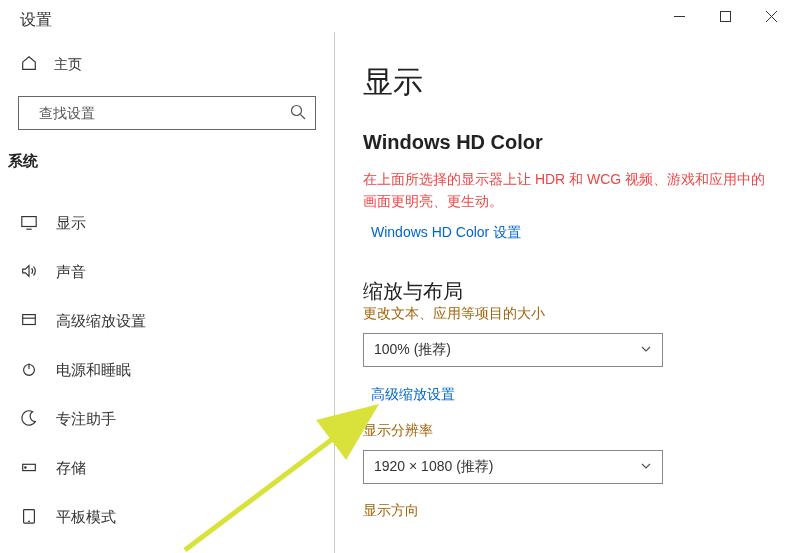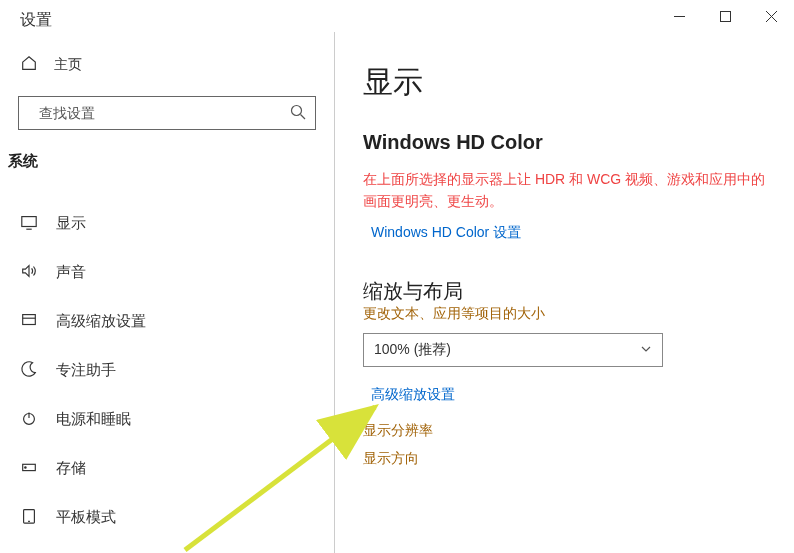--- a/index.html
+++ b/index.html
@@ -228,31 +228,31 @@
       <div class="nav-item">
         <span><svg viewBox="0 0 20 20" fill="none" stroke="#333" stroke-width="1.3">
               <rect x="3" y="4" width="14" height="11"></rect>
               <line x1="3" y1="8" x2="17" y2="8"></line>
             </svg></span>
         <span class="nav-label">高级缩放设置</span>
       </div>
 
       <div class="nav-item">
         <span><svg viewBox="0 0 20 20" fill="none" stroke="#333" stroke-width="1.3">
-              <path d="M14 3 A8 8 0 1 0 17 14 A6 6 0 0 1 14 3 Z"></path>
-            </svg></span>
-        <span class="nav-label">专注助手</span>
-      </div>
-
-      <div class="nav-item">
-        <span><svg viewBox="0 0 20 20" fill="none" stroke="#333" stroke-width="1.3">
               <circle cx="10" cy="11" r="6"></circle>
               <line x1="10" y1="4" x2="10" y2="10"></line>
             </svg></span>
         <span class="nav-label">电源和睡眠</span>
+      </div>
+
+      <div class="nav-item">
+        <span><svg viewBox="0 0 20 20" fill="none" stroke="#333" stroke-width="1.3">
+              <path d="M14 3 A8 8 0 1 0 17 14 A6 6 0 0 1 14 3 Z"></path>
+            </svg></span>
+        <span class="nav-label">专注助手</span>
       </div>
 
       <div class="nav-item">
         <span><svg viewBox="0 0 20 20" fill="none" stroke="#333" stroke-width="1.3">
               <rect x="3" y="7" width="14" height="7"></rect>
               <circle cx="6" cy="10.5" r="0.8" fill="#333"></circle>
             </svg></span>
         <span class="nav-label">存储</span>
       </div>
 
@@ -278,20 +278,26 @@
       <div class="dropdown">
         <span>100% (推荐)</span>
         <span class="dropdown-chevron"><svg viewBox="0 0 12 12" fill="none" stroke="#555" stroke-width="1.2">
               <path d="M2 4 L6 8 L10 4"></path>
             </svg></span>
       </div>
 
       <a class="link" style="margin-bottom:18px">高级缩放设置</a>
 
       <div class="field-label">显示分辨率</div>
+      <div class="dropdown">
+        <span>1920 × 1080 (推荐)</span>
+        <span class="dropdown-chevron"><svg viewBox="0 0 12 12" fill="none" stroke="#555" stroke-width="1.2">
+              <path d="M2 4 L6 8 L10 4"></path>
+            </svg></span>
+      </div>
 
       <div class="field-label">显示方向</div>
     </div>
   </div>
 </div>
 
 <svg class="arrow-annotation" width="220" height="160">
   <defs>
     <marker id="arrhead" markerWidth="12" markerHeight="10" refX="11" refY="5" orient="auto">
       <polygon points="0 0, 12 5, 0 10" fill="#d8e23a"></polygon>

